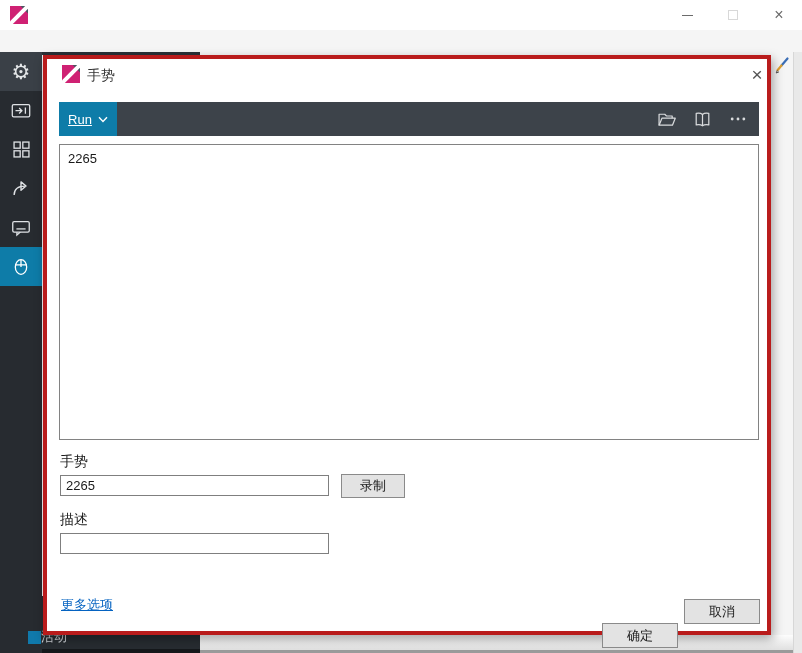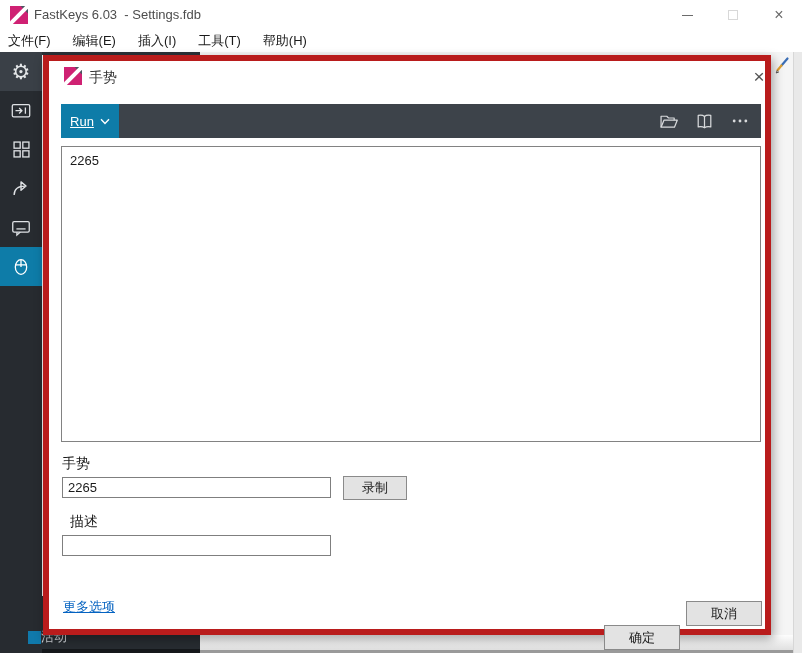--- a/index.html
+++ b/index.html
@@ -35,77 +35,69 @@
   .bg-dark-sliver { position:absolute; left:42px; top:52px; width:158px; height:3px; background:#2b3137; z-index:1; }
   .bg-bottom-panel { position:absolute; left:42px; top:596px; width:158px; height:57px; background:#272c31; border-bottom:4px solid #15181b; z-index:1; }
   .bg-active-row { position:absolute; left:28px; top:628px; z-index:2; display:flex; align-items:center; }
   .bg-active-square { width:13px; height:13px; background:#1079ab; }
   .bg-active-label { font-size:13px; color:#c8ccd0; }
   .bg-bottom-strip { position:absolute; left:200px; top:635px; width:602px; height:18px; background:linear-gradient(#fdfdfd,#e0e0e0); border-bottom:3px solid #9a9a9a; z-index:1; }
   .bg-right-strip { position:absolute; left:793px; top:52px; width:9px; height:601px; background:#e9e9e9; border-left:1px solid #d7d7d7; z-index:1; }
   .bg-edit-pencil { position:absolute; left:773px; top:55px; z-index:2; }
 
   
-  .dialog { position:absolute; left:43px; top:55px; width:728px; height:580px; background:#ffffff; border:6px solid #b91c1c; box-shadow:2px 4px 10px rgba(0,0,0,0.35); z-index:10; }
+  .dialog { position:absolute; left:43px; top:55px; width:728px; height:580px; background:#ffffff; border:4px solid #b91c1c; box-shadow:2px 4px 10px rgba(0,0,0,0.35); z-index:10; }
   .dialog-header { position:absolute; left:0; top:0; width:100%; height:32px; }
   .dialog-header .app-logo { left:15px; top:6px; }
   .dialog-title { position:absolute; left:40px; top:8px; font-size:14px; color:#333333; }
   .dialog-close { position:absolute; left:696px; top:2px; width:28px; height:28px; display:flex; align-items:center; justify-content:center; font-size:19px; color:#555; cursor:default; }
 
   .dlg-toolbar { position:absolute; left:12px; top:43px; width:700px; height:34px; background:#3d434a; display:flex; align-items:center; }
   .run-button { width:58px; height:34px; background:#0e7ca8; color:#ffffff; font-size:13px; display:flex; align-items:center; justify-content:center; gap:6px; border:none;text-decoration:underline; }
   .tb-spacer { flex:1; }
   .tb-icon { width:30px; height:34px; display:flex; align-items:center; justify-content:center; margin-right:6px; }
 
   .script-area { position:absolute; left:12px; top:85px; width:700px; height:296px; border:1px solid #828282; background:#ffffff; font-family:"Liberation Sans","DejaVu Sans",sans-serif; font-size:13px; color:#1a1a1a; padding:6px 8px; resize:none; outline:none; }
 
   .field-label { position:absolute; left:13px; font-size:14px; color:#1a1a1a; }
   .lbl-gesture { top:394px; }
-  .lbl-desc { top:452px;margin-left:8px; }
+  .lbl-desc { top:452px; }
   .text-input { position:absolute; left:13px; width:269px; height:21px; border:1px solid #7f7f7f; font-size:13px; padding:1px 5px; color:#1a1a1a; outline:none; font-family:"Liberation Sans","DejaVu Sans",sans-serif; }
   .inp-gesture { top:416px; }
   .inp-desc { top:474px; }
   .record-button { position:absolute; left:294px; top:415px; width:64px; height:24px; background:#e3e3e3; border:1px solid #8a8a8a; font-size:13px; color:#1a1a1a; font-family:"Liberation Sans","DejaVu Sans",sans-serif; }
 
   .more-options { position:absolute; left:14px; top:537px; font-size:13px; color:#0563c1; }
   .dlg-button { position:absolute; top:540px; width:76px; height:25px; background:#e3e3e3; border:1px solid #8a8a8a; font-size:13px; color:#1a1a1a; font-family:"Liberation Sans","DejaVu Sans",sans-serif; }
   .btn-ok { left:555px;margin-top:24px; }
   .btn-cancel { left:637px; }
 </style>
 </head>
 <body>
 
 <div id="app">
 
   <div class="titlebar">
     <span class="app-logo">
         <span class="corner"></span>
         <span class="slash"></span>
       </span>
-    <span class="window-title">FastKeys 6.03  - Settings.fdb</span>
     <div class="win-controls">
       <div class="win-btn">
           <span class="min-glyph"></span>
         </div>
       <div class="win-btn">
           <span class="max-glyph"></span>
         </div>
       <div class="win-btn">
           <span class="close-glyph">×</span>
         </div>
     </div>
   </div>
 
-  <div class="menubar">
-    <span class="menu-item">文件(F)</span>
-    <span class="menu-item">编辑(E)</span>
-    <span class="menu-item">插入(I)</span>
-    <span class="menu-item">工具(T)</span>
-    <span class="menu-item">帮助(H)</span>
-  </div>
 
   <div class="left-sidebar">
     <div class="side-item first" style="top:0">
       <span class="gear-glyph">⚙</span>
     </div>
     <div class="side-item" style="top:39px">
       <svg width="22" height="22" viewBox="0 0 24 24" fill="none" stroke="#dfe2e5" stroke-width="1.4">
         <rect x="2.5" y="5" width="19" height="13.5" rx="1.5"></rect>
           <path d="M6 11.7 h6.5 M10 8.7 l3 3 -3 3 M16.8 8.3 v6.8"></path>
       </svg>

